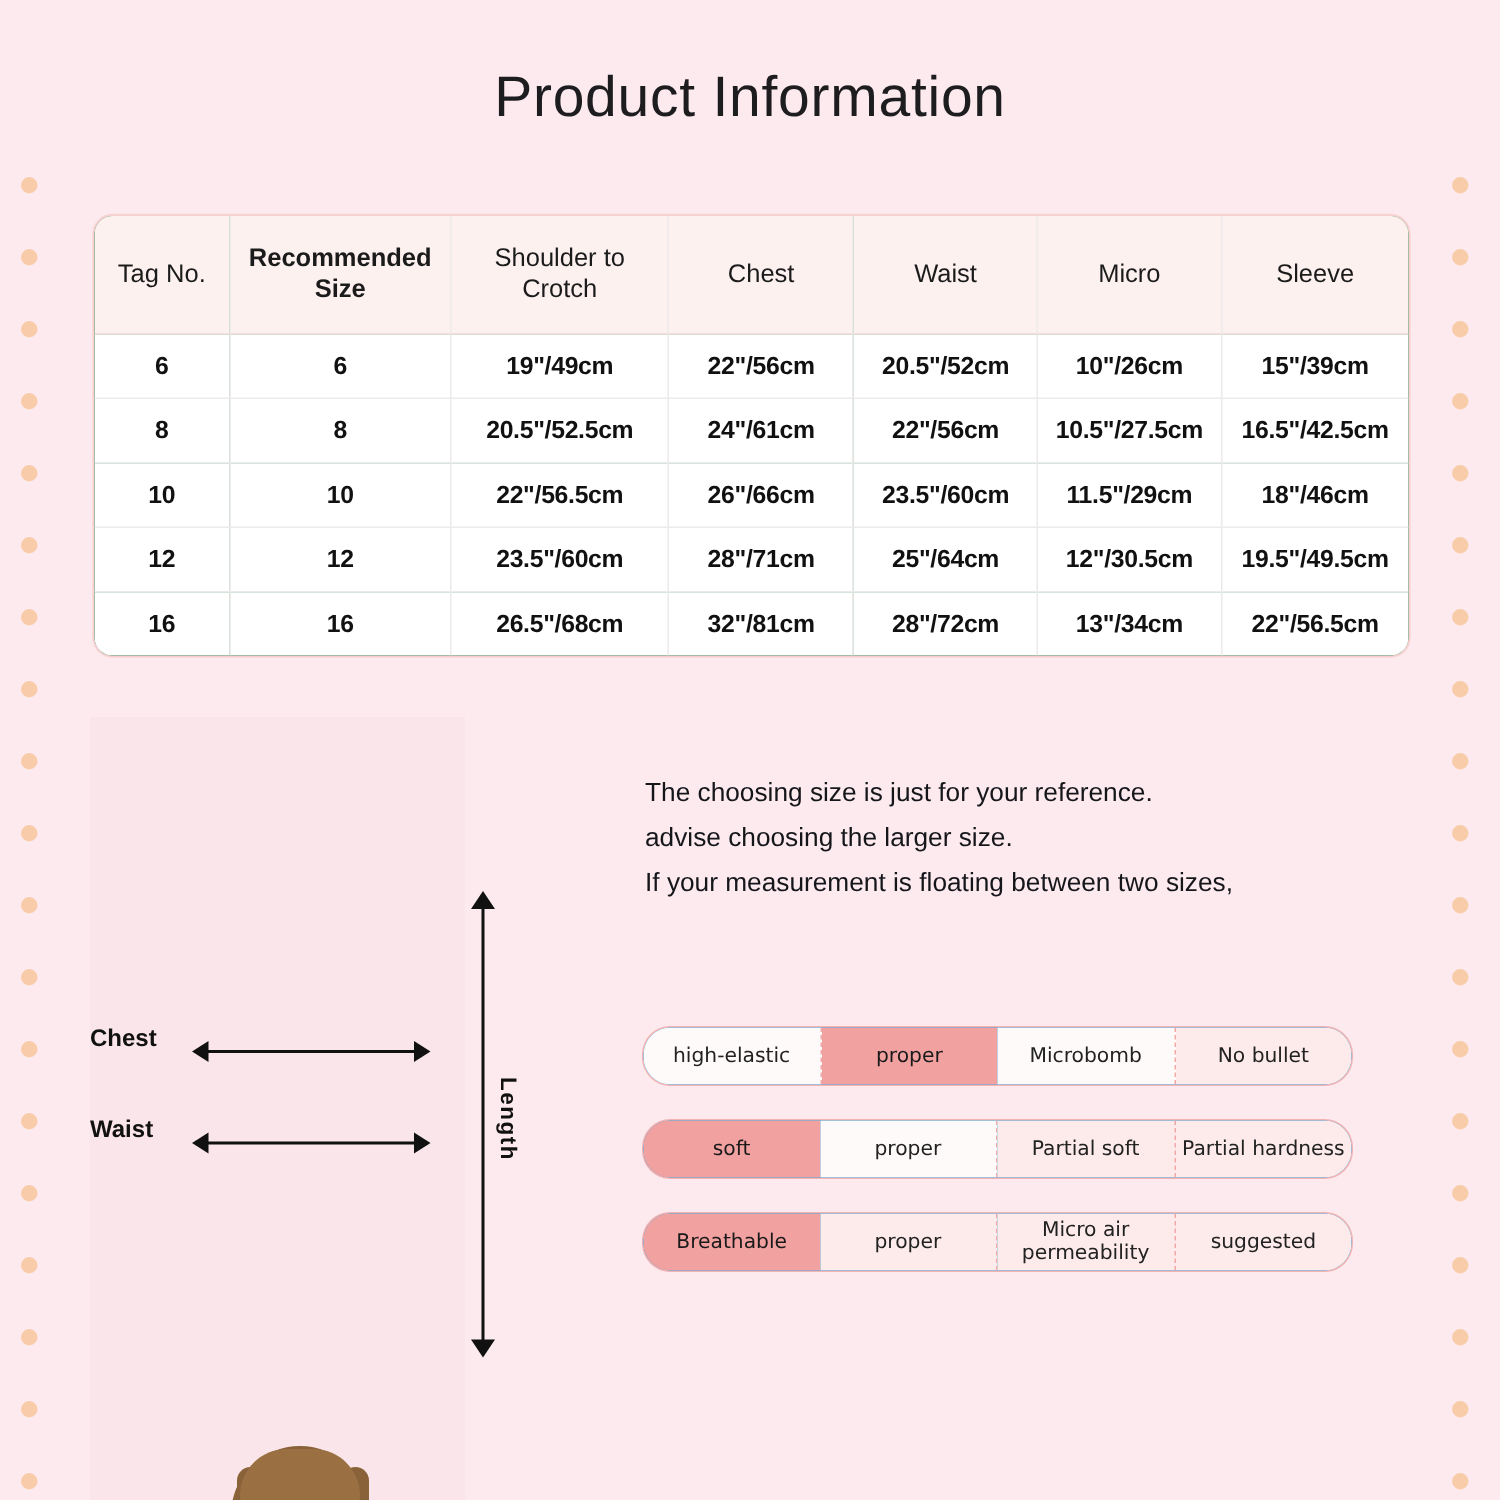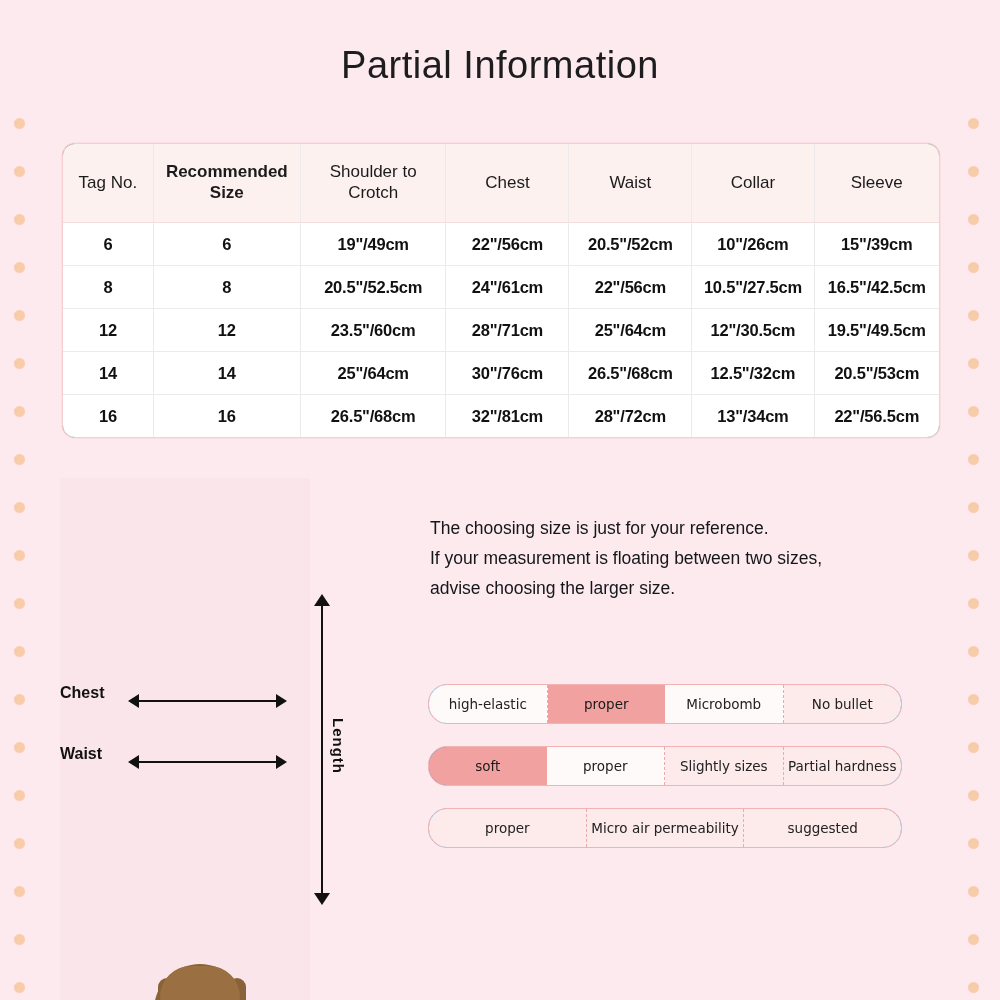--- a/index.html
+++ b/index.html
@@ -133,32 +133,32 @@
     <div class="dot" style="top: 646px; left: 0px; background: rgb(249, 203, 166);"></div>
     <div class="dot" style="top: 694px; left: 0px; background: rgb(249, 203, 166);"></div>
     <div class="dot" style="top: 742px; left: 0px; background: rgb(249, 203, 166);"></div>
     <div class="dot" style="top: 790px; left: 0px; background: rgb(249, 203, 166);"></div>
     <div class="dot" style="top: 838px; left: 0px; background: rgb(249, 203, 166);"></div>
     <div class="dot" style="top: 886px; left: 0px; background: rgb(249, 203, 166);"></div>
     <div class="dot" style="top: 934px; left: 0px; background: rgb(249, 203, 166);"></div>
     <div class="dot" style="top: 982px; left: 0px; background: rgb(249, 203, 166);"></div>
   </div>
 
-<div class="title">Partial  Information</div>
+<div class="title">Product  Information</div>
 
 <div class="table-wrap">
   <table class="size">
     <thead>
       <tr id="thead-row">
           <th style="width: 10%;">Tag No.</th>
           <th style="width: 17%; font-weight: bold;">Recommended Size</th>
           <th style="width: 16.8%;">Shoulder to Crotch</th>
           <th style="width: 14%;">Chest</th>
           <th style="width: 14%;">Waist</th>
-          <th style="width: 13.9%;">Collar</th>
+          <th style="width: 13.9%;">Micro</th>
           <th style="width: 14.3%;">Sleeve</th>
         </tr>
     </thead>
     <tbody id="tbody">
         <tr>
           <td>6</td>
           <td>6</td>
           <td>19"/49cm</td>
           <td>22"/56cm</td>
           <td>20.5"/52cm</td>
@@ -168,36 +168,36 @@
         <tr>
           <td>8</td>
           <td>8</td>
           <td>20.5"/52.5cm</td>
           <td>24"/61cm</td>
           <td>22"/56cm</td>
           <td>10.5"/27.5cm</td>
           <td>16.5"/42.5cm</td>
         </tr>
         <tr>
+          <td>10</td>
+          <td>10</td>
+          <td>22"/56.5cm</td>
+          <td>26"/66cm</td>
+          <td>23.5"/60cm</td>
+          <td>11.5"/29cm</td>
+          <td>18"/46cm</td>
+        </tr>
+        <tr>
           <td>12</td>
           <td>12</td>
           <td>23.5"/60cm</td>
           <td>28"/71cm</td>
           <td>25"/64cm</td>
           <td>12"/30.5cm</td>
           <td>19.5"/49.5cm</td>
-        </tr>
-        <tr>
-          <td>14</td>
-          <td>14</td>
-          <td>25"/64cm</td>
-          <td>30"/76cm</td>
-          <td>26.5"/68cm</td>
-          <td>12.5"/32cm</td>
-          <td>20.5"/53cm</td>
         </tr>
         <tr>
           <td>16</td>
           <td>16</td>
           <td>26.5"/68cm</td>
           <td>32"/81cm</td>
           <td>28"/72cm</td>
           <td>13"/34cm</td>
           <td>22"/56.5cm</td>
         </tr>
@@ -238,35 +238,36 @@
 <div style="position:absolute;left:314px;top:594px;width:0;height:0;
             border-left:8px solid transparent;border-right:8px solid transparent;
             border-bottom:12px solid #111;"></div>
 <div style="position:absolute;left:314px;top:893px;width:0;height:0;
             border-left:8px solid transparent;border-right:8px solid transparent;
             border-top:12px solid #111;"></div>
 <div class="len-label" style="left:330px;top:718px;">Length</div>
 
 <div class="note">
   <div>The choosing size is just for your reference.</div>
+  <div>advise choosing the larger size.</div>
   <div>If your measurement is floating between two sizes,</div>
-  <div>advise choosing the larger size.</div>
 </div>
 
 <div class="bars" id="bars">
     <div class="bar">
       <div class="seg plain">high-elastic</div>
       <div class="seg hl">proper</div>
       <div class="seg plain">Microbomb</div>
       <div class="seg tint">No bullet</div>
     </div>
     <div class="bar">
       <div class="seg hl">soft</div>
       <div class="seg plain">proper</div>
-      <div class="seg tint">Slightly sizes</div>
+      <div class="seg tint">Partial soft</div>
       <div class="seg tint">Partial hardness</div>
     </div>
     <div class="bar">
+      <div class="seg hl">Breathable</div>
       <div class="seg tint">proper</div>
       <div class="seg tint">Micro air permeability</div>
       <div class="seg tint">suggested</div>
     </div>
   </div>
 
 </body></html>

